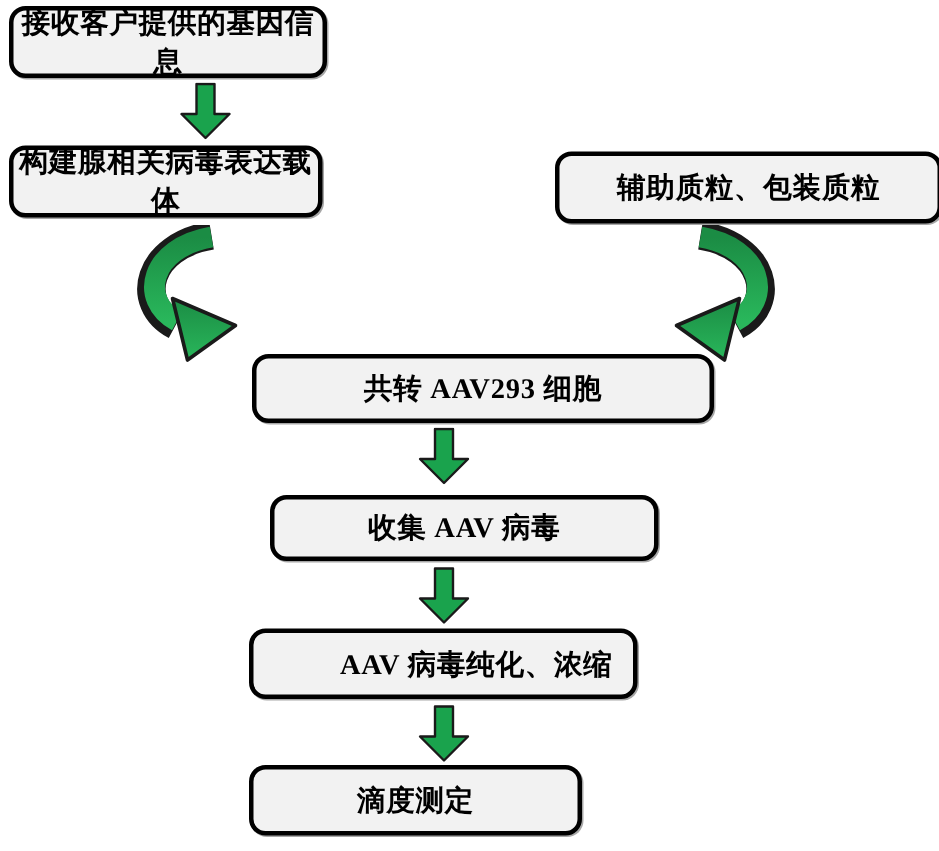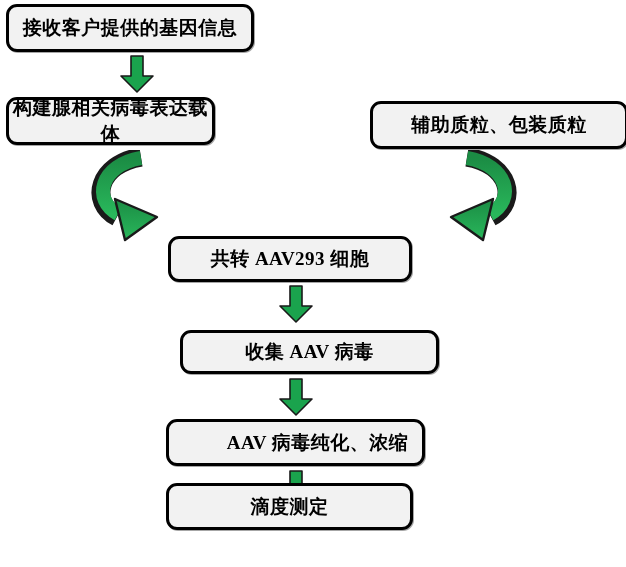--- a/index.html
+++ b/index.html
@@ -20,27 +20,27 @@
     background: #f2f2f2;
     border: 3px solid #000000;
     border-radius: 11px;
     font-weight: bold;
     font-size: 19px;
     color: #000000;
     letter-spacing: 0.5px;
     text-align: center;
     box-shadow: 1px 1px 0 rgba(0,0,0,0.35);
   }
-  .box-receive   { left: 6px;   top: 4px;   width: 248px; height: 48px; border-radius: 11px; }
+  .box-receive   { left: 6px;   top: 4px;   width: 212px; height: 48px; border-radius: 11px; }
   .box-construct { left: 6px;   top: 97px;  width: 209px; height: 48px; }
   .box-plasmids  { left: 370px; top: 101px; width: 258px; height: 48px; }
-  .box-cotransfect { left: 168px; top: 236px; width: 244px; height: 46px; }
+  .box-cotransfect { left: 168px; top: 236px; width: 308px; height: 46px; }
   .box-collect   { left: 180px; top: 330px; width: 259px; height: 44px; }
   .box-purify    { left: 166px; top: 419px; width: 259px; height: 47px; padding-left: 44px; }
-  .box-titer     { left: 166px; top: 483px; width: 247px; height: 47px; font-family: Liberation Serif, serif; }
+  .box-titer     { left: 166px; top: 510px; width: 222px; height: 47px; font-family: Liberation Serif, serif; }
 
   .down-arrow {
     position: absolute;
     width: 34px;
     height: 38px;
   }
   .arrow-1 { left: 120px; top: 55px; }
   .arrow-2 { left: 279px; top: 285px; }
   .arrow-3 { left: 279px; top: 378px; }
   .arrow-4 { left: 279px; top: 470px; }

